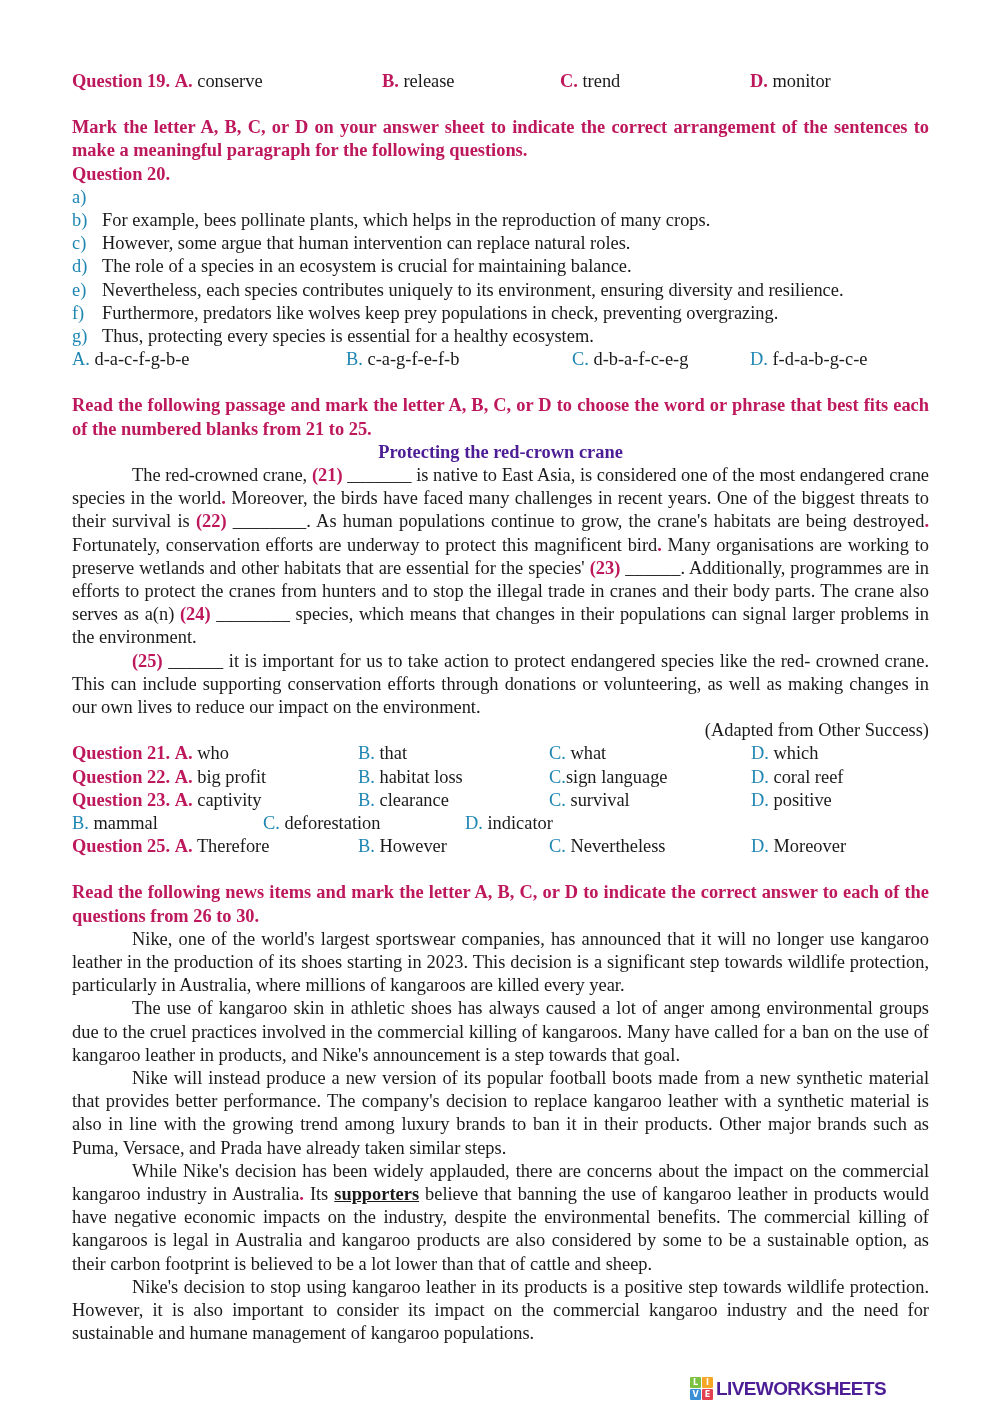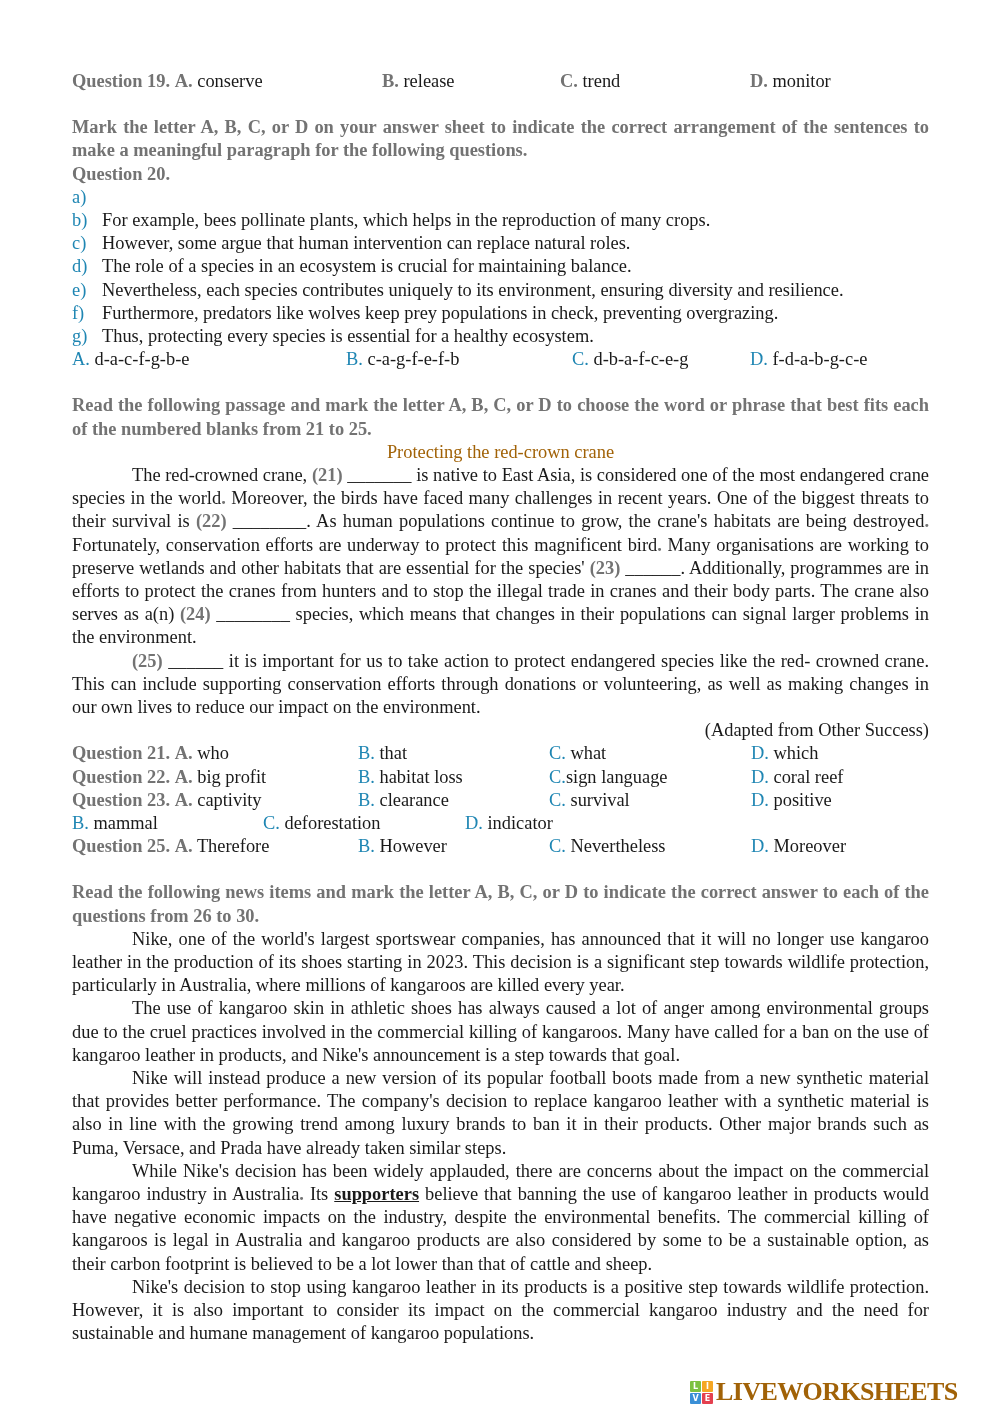--- a/index.html
+++ b/index.html
@@ -1,38 +1,38 @@
 <!DOCTYPE html>
 <html><head>
 <meta charset="utf-8">
 <style>
   html, body { margin: 0; padding: 0; background: #ffffff; }
   body { width: 1000px; height: 1414px; position: relative; overflow: hidden;
          font-family: "Liberation Serif", "DejaVu Serif", serif; color: #1a1a1a; font-size: 18.4px; }
   .page { position: absolute; left: 72px; top: 70px; width: 857px; line-height: 23.2px; }
-  .blue { color: #737373; font-weight: bold; }
+  .blue { color: #be185d; font-weight: bold; }
   .blue-n { color: #1f86b3; }
-  .red { color: #a16207; font-weight: normal; }
+  .red { color: #4c1d95; font-weight: bold; }
   .row4 { display: flex; height: 23.2px; white-space: nowrap; }
   .q19 .c1 { width: 310px; } .q19 .c2 { width: 178px; } .q19 .c3 { width: 190px; }
   .q20opt .c1 { width: 274px; } .q20opt .c2 { width: 226px; } .q20opt .c3 { width: 178px; }
   .q2x .c1 { width: 286px; } .q2x .c2 { width: 191px; } .q2x .c3 { width: 202px; }
   .instr { text-align: justify; text-align-last: left; }
   .gap { height: 23px; }
   .sent { display: flex; }
   .sent .lbl { width: 30px; color: #1f86b3; font-weight: normal; flex: none; }
   .title { text-align: center; }
   .para { text-align: justify; }
   .para .ind { display: inline-block; width: 60px; }
   .src { text-align: right; }
   .u { font-weight: bold; text-decoration: underline; }
   .logo { position: absolute; left: 690px; top: 1377px; display: flex; align-items: center; }
   .logo .cube { display: grid; grid-template-columns: 11px 11px; grid-template-rows: 11px 11px; gap: 1px; margin-right: 3px; }
   .logo .cube span { font-family: "DejaVu Sans", sans-serif; font-size: 8px; font-weight: bold; color: #fff; display: flex; align-items: center; justify-content: center; border-radius: 1px; }
-  .logo .word { font-family: Liberation Serif, serif; font-weight: bold; font-size: 26px; color: #a16207; letter-spacing: -0.6px; }
+  .logo .word { font-family: Liberation Sans, sans-serif; font-weight: bold; font-size: 19px; color: #4c1d95; letter-spacing: -0.6px; }
 </style>
 </head>
 <body>
 
 <div class="page">
 
   <div class="row4 q19">
     <div class="c1"><span class="blue">Question 19.</span> <span class="blue">A.</span> <span>conserve</span></div>
     <div class="c2"><span class="blue">B.</span> <span>release</span></div>
     <div class="c3"><span class="blue">C.</span> <span>trend</span></div>

